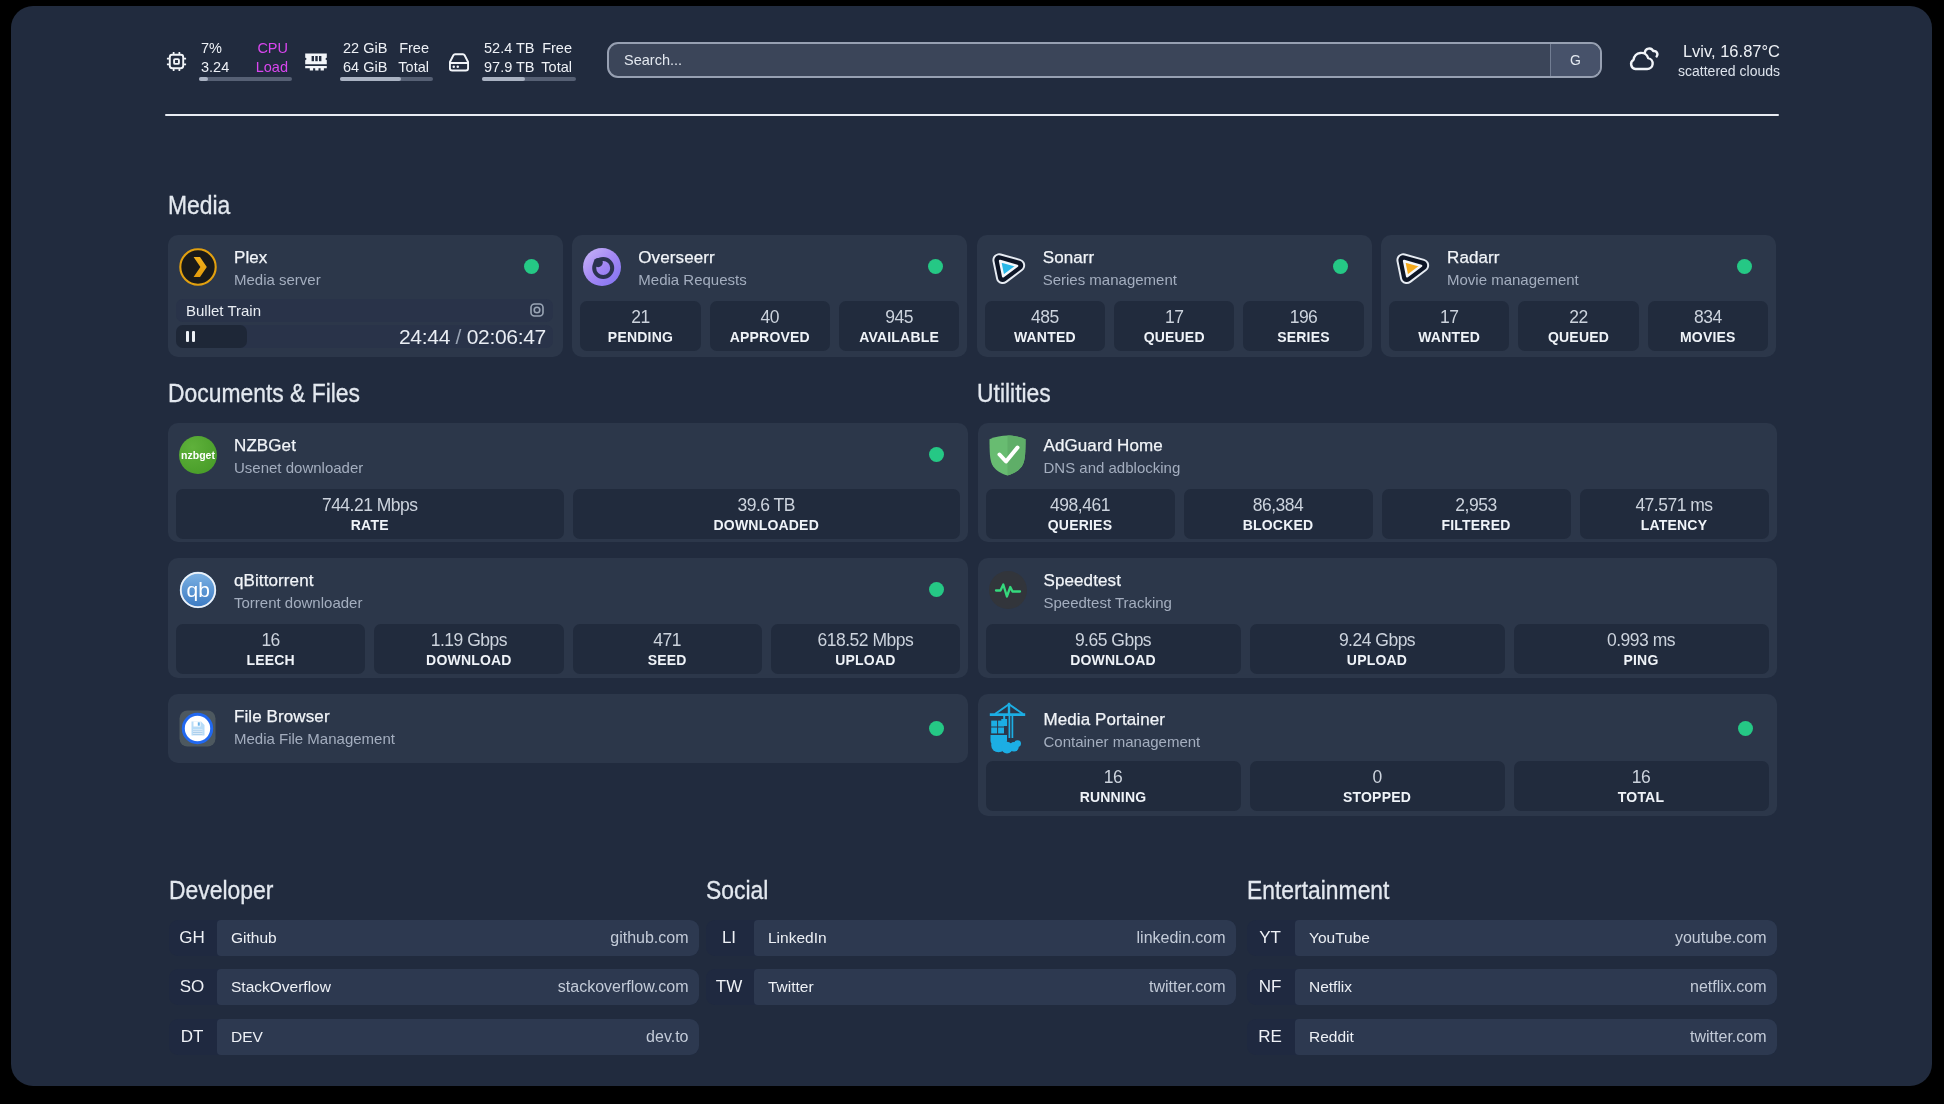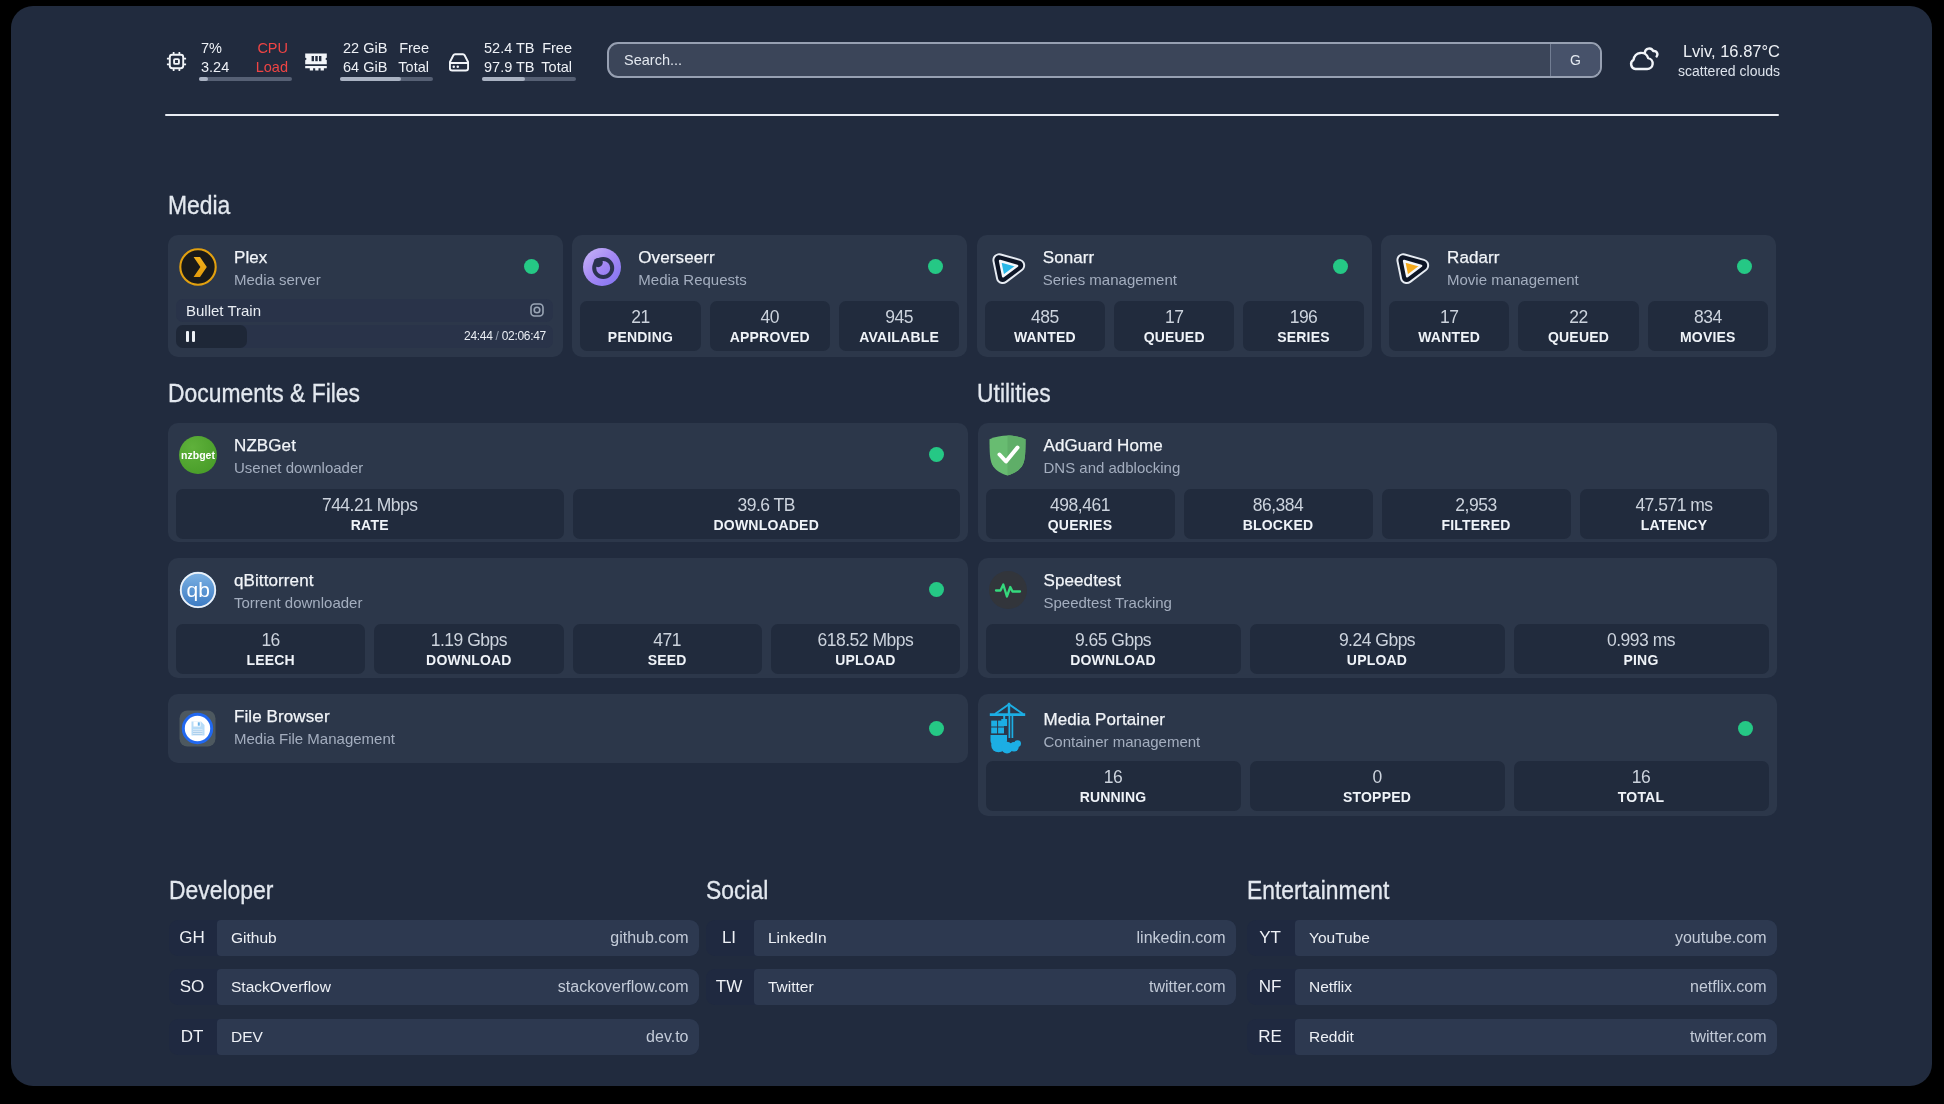--- a/index.html
+++ b/index.html
@@ -33,21 +33,21 @@
 <div id="panel">
 
   <div id="topbar">
 
     <svg class="abs" style="left:154px; top:44px;" width="23" height="23" viewBox="0 0 24 24" fill="none" stroke="#f2f5f9" stroke-width="2">
       <rect x="5" y="5" width="14" height="14" rx="2.5"></rect>
       <rect x="9.5" y="9.5" width="5" height="5" rx="1"></rect>
       <path d="M9 5V2 M15 5V2 M9 19v3 M15 19v3 M5 9H2 M5 15H2 M19 9h3 M19 15h3" stroke-width="1.8"></path>
     </svg>
     <div class="abs" style="left:190px; top:33px; font-size:14.5px; color:#eef1f6; line-height:18.5px;">7%<br>3.24</div>
-    <div class="abs" style="left:190px; top:33px; width:87px; font-size:14.5px; color:#ef4444; line-height:18.5px; text-align:right;">CPU<br>Load</div>
+    <div class="abs" style="left:190px; top:33px; width:87px; font-size:14.5px; color:#d946ef; line-height:18.5px; text-align:right;">CPU<br>Load</div>
     <div class="abs" style="left:188px; top:71px; width:93px; height:3.5px; border-radius:2.5px; background:#566074;">
       <div style="width:9px; height:3.5px; border-radius:2.5px; background:#a9b2c2;"></div>
       </div>
 
     <svg class="abs" style="left:293px; top:46px;" width="24" height="20" viewBox="0 0 24 20" fill="#f2f5f9">
       <path d="M1.2 1.5 h21.6 v4 l-1.6 1.4 1.6 1.4 v4 H1.2 v-4 l1.6 -1.4 -1.6 -1.4 z"></path>
       <path d="M1.2 14 h21.6 v2.2 h-2.9 v2.3 h-3.3 v-2.3 h-2.1 v2.3 h-3.3 v-2.3 h-2.1 v2.3 H5.8 v-2.3 H1.2 z"></path>
       <g fill="#212b3e">
           <rect x="7.6" y="4" width="2.4" height="5.2"></rect>
           <rect x="11.3" y="4" width="2.4" height="5.2"></rect>
@@ -105,21 +105,21 @@
         <div style="position:absolute; left:10px; top:0; font-size:15px; color:#e9edf3; line-height:23px;">Bullet Train</div>
         <svg style="position:absolute; right:9px; top:4.5px;" width="14" height="14" viewBox="0 0 14 14" fill="none" stroke="#9aa5b5" stroke-width="1.6">
           <rect x="1" y="1" width="12" height="12" rx="3.5"></rect>
           <rect x="4.2" y="4.2" width="5.6" height="5.6" rx="2.8"></rect>
         </svg>
       </div>
       <div class="abs" style="left:8px; top:90px; width:377px; height:23px; background:#293349; border-radius:7px;">
         <div style="position:absolute; left:0; top:0; width:71px; height:23px; background:#1e2737; border-radius:7px;"></div>
         <div style="position:absolute; left:10px; top:6px; width:3px; height:11px; background:#edf0f5; border-radius:1px;"></div>
         <div style="position:absolute; left:15.5px; top:6px; width:3px; height:11px; background:#edf0f5; border-radius:1px;"></div>
-        <div style="position:absolute; right:7px; top:0; font-size:12px; color:#e9edf3; line-height:23px; letter-spacing:-0.3px;">24:44 <span style="color:#9aa5b5;">/</span> 02:06:47</div>
+        <div style="position:absolute; right:7px; top:0; font-size:21px; color:#e9edf3; line-height:23px; letter-spacing:-0.3px;">24:44 <span style="color:#9aa5b5;">/</span> 02:06:47</div>
       </div>
     </div>
 
     <div class="card" style="left:561.3px; top:229px; width:395px; height:122px;">
       <svg class="svcicon" viewBox="0 0 38 38">
         <defs>
             <linearGradient id="ovg" x1="0" y1="0" x2="1" y2="1">
           <stop offset="0" stop-color="#c9b7f7"></stop>
               <stop offset="0.5" stop-color="#a488f4"></stop>
               <stop offset="1" stop-color="#7f72f2"></stop>

